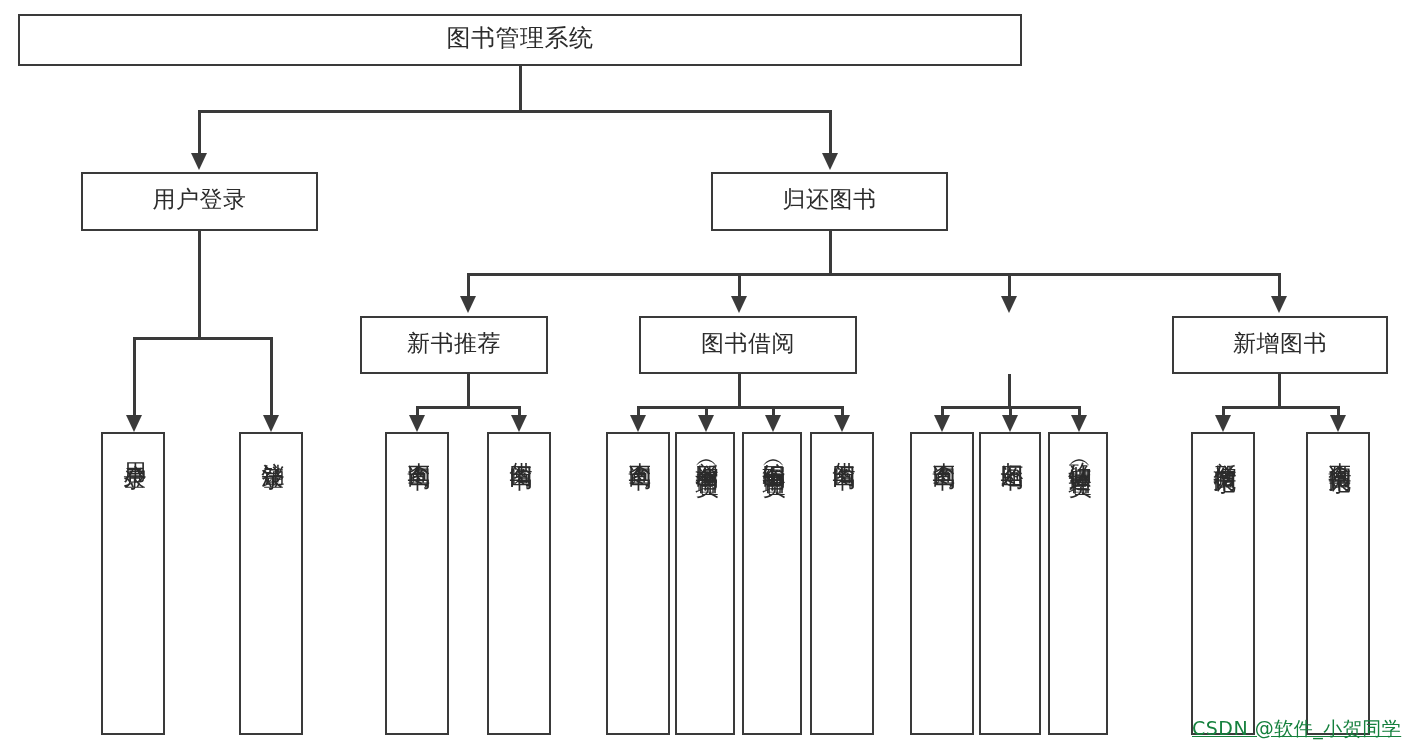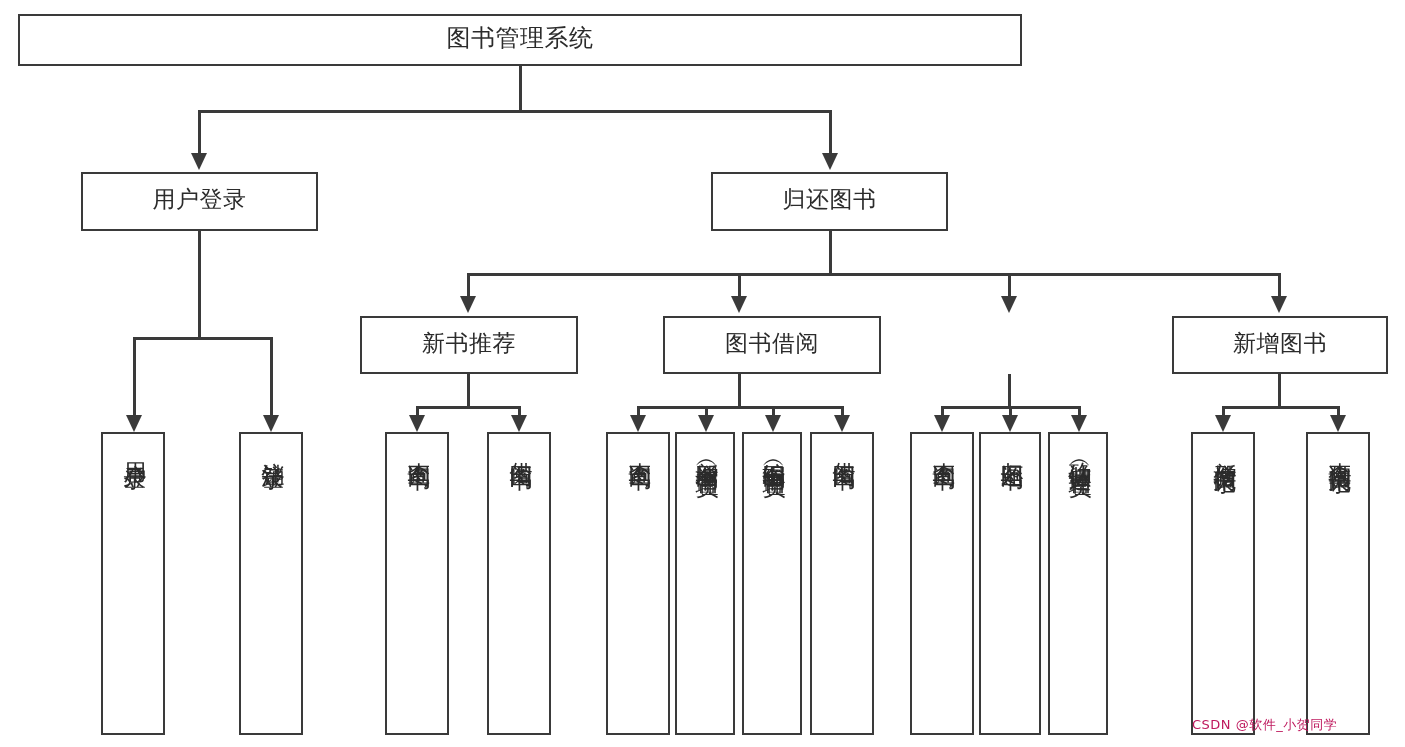--- a/index.html
+++ b/index.html
@@ -63,25 +63,26 @@
   .arrow {
     position: absolute;
     width: 0;
     height: 0;
     border-left: 8px solid transparent;
     border-right: 8px solid transparent;
     border-top: 17px solid #3a3a3a;
   }
   .watermark {
     position: absolute;
-    color: #be185d;
-    font-size: 13px;
+    color: #15803d;
+    font-size: 19px;
     letter-spacing: 0.5px;
     white-space: nowrap;
     user-select: none;
+    text-decoration: underline;
   }
 </style>
 </head>
 <body>
 
 <div id="canvas">
 
   <div class="node root" style="left:18px; top:14px; width:1004px; height:52px;">
     <span class="label">图书管理系统</span>
   </div>
@@ -115,24 +116,24 @@
   <div class="hline" style="left:467px; top:273px; width:813px;"></div>
   <div class="vline" style="left:467px; top:273px; height:27px;"></div>
   <div class="arrow" style="left:460px; top:296px;"></div>
   <div class="vline" style="left:738px; top:273px; height:27px;"></div>
   <div class="arrow" style="left:731px; top:296px;"></div>
   <div class="vline" style="left:1008px; top:273px; height:27px;"></div>
   <div class="arrow" style="left:1001px; top:296px;"></div>
   <div class="vline" style="left:1278px; top:273px; height:27px;"></div>
   <div class="arrow" style="left:1271px; top:296px;"></div>
 
-  <div class="node" style="left:360px; top:316px; width:218px; height:58px;">
+  <div class="node" style="left:360px; top:316px; width:188px; height:58px;">
     <span class="label">新书推荐</span>
   </div>
-  <div class="node" style="left:663px; top:316px; width:218px; height:58px;">
+  <div class="node" style="left:639px; top:316px; width:218px; height:58px;">
     <span class="label">图书借阅</span>
   </div>
   <div class="node" style="left:1172px; top:316px; width:216px; height:58px;">
     <span class="label">新增图书</span>
   </div>
 
   <div class="vline" style="left:467px; top:374px; height:34px;"></div>
   <div class="hline" style="left:416px; top:406px; width:105px;"></div>
   <div class="vline" style="left:416px; top:406px; height:13px;"></div>
   <div class="arrow" style="left:409px; top:415px;"></div>

